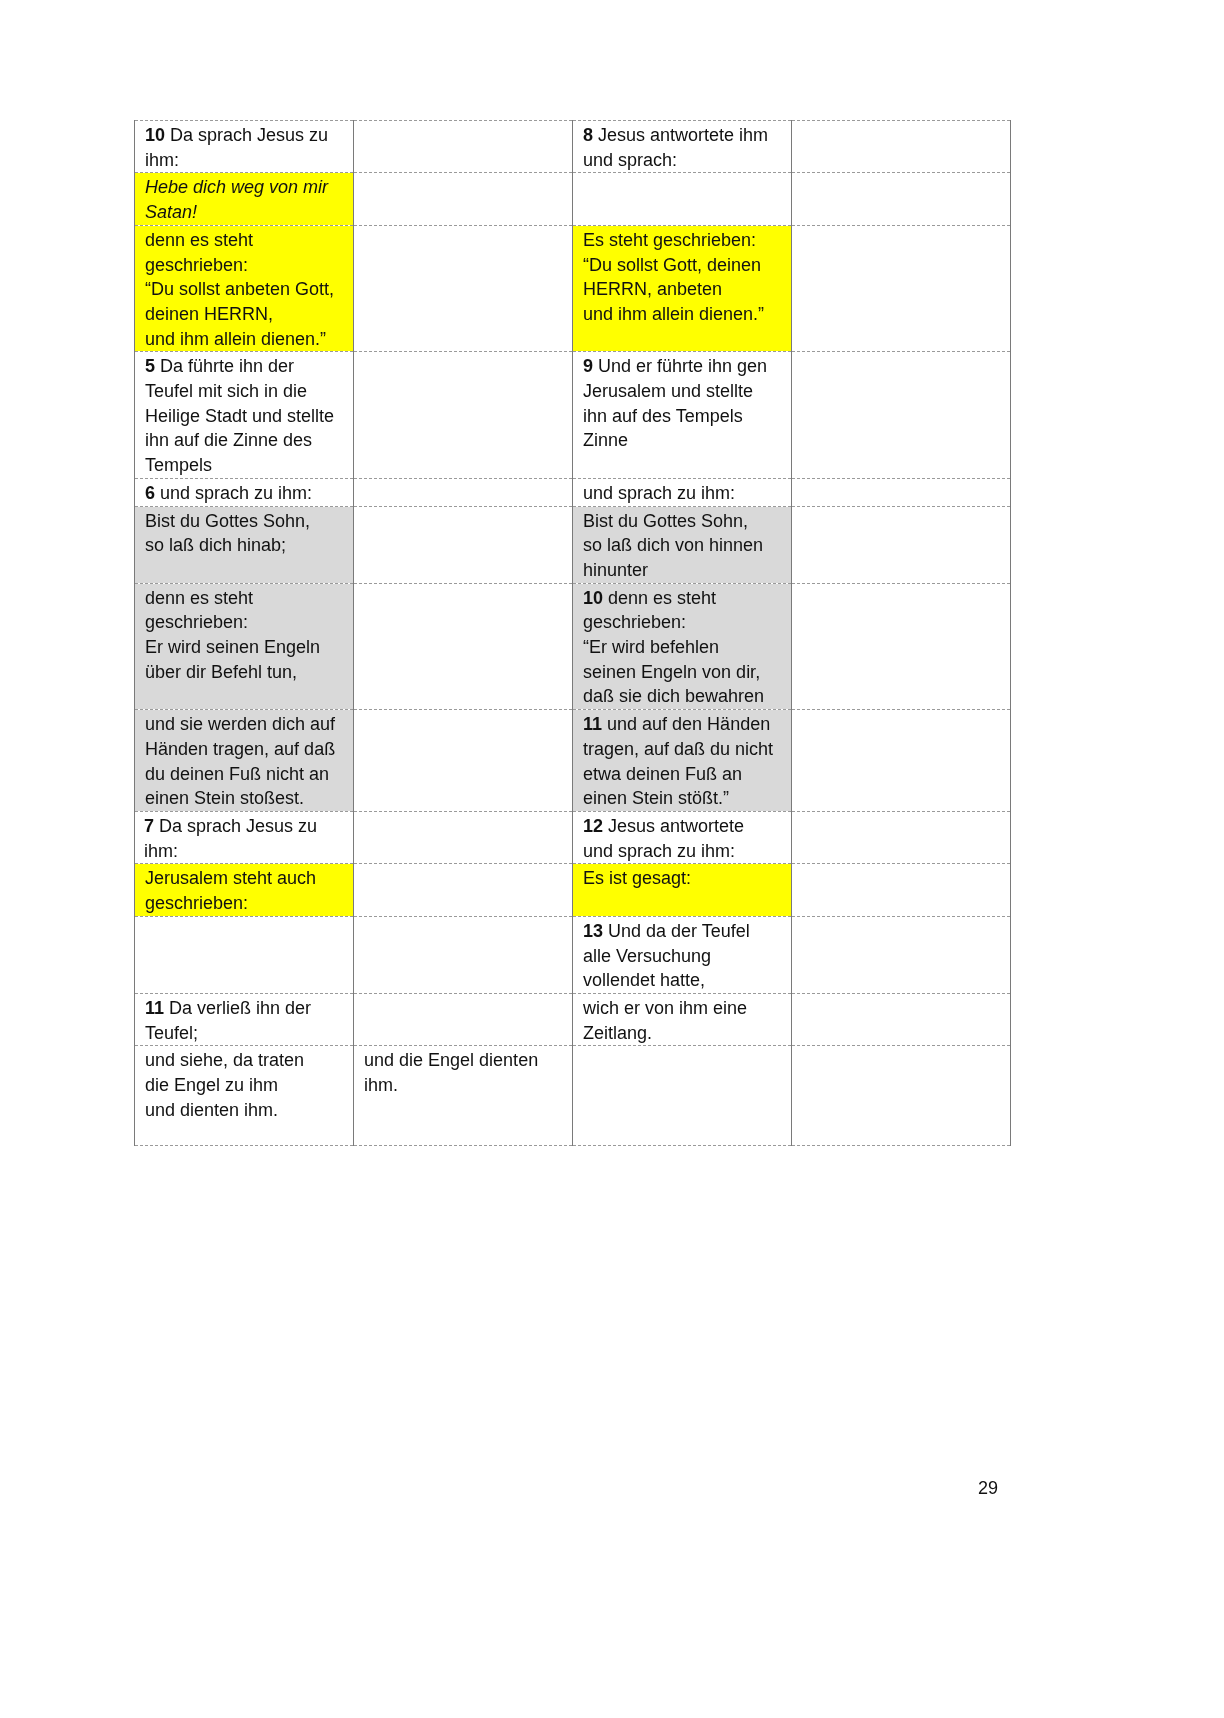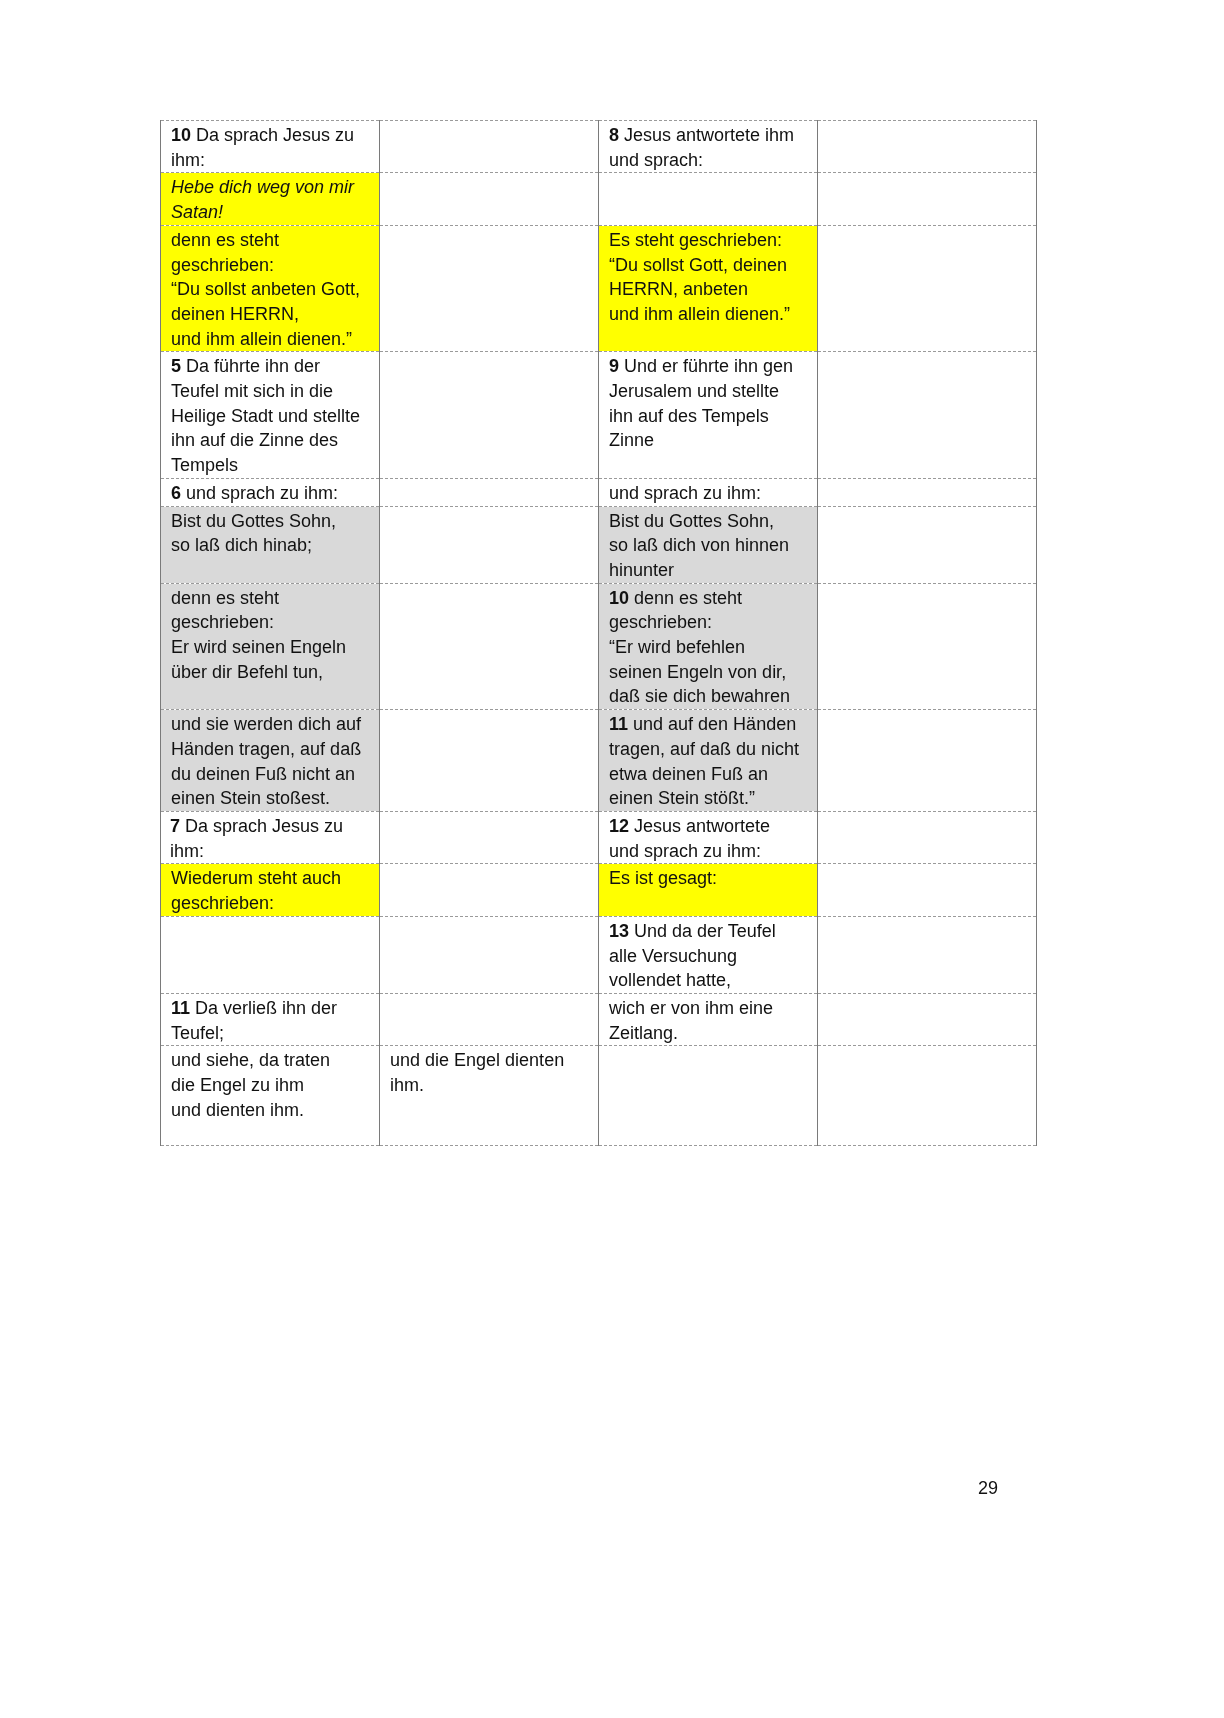--- a/index.html
+++ b/index.html
@@ -2,21 +2,20 @@
 <html><head>
 <meta charset="utf-8">
 <style>
   html, body { margin: 0; padding: 0; background: #ffffff; }
   body { width: 1224px; height: 1718px; position: relative; font-family: "Liberation Sans", "DejaVu Sans", sans-serif; color: #111; }
   .page { position: absolute; left: 0; top: 0; width: 1224px; height: 1718px; background: #fff; }
   table.syn {
     position: absolute; left: 134px; top: 120px;
     border-collapse: collapse; table-layout: fixed;
     width: 876px;
-    margin-left: 26px;
   }
   table.syn col { width: 219px; }
   table.syn td {
     vertical-align: top;
     padding: 2px 10px 0 10px;
     font-size: 18px;
     line-height: 24.7px;
     border-left: 1px solid #7a7a7a;
     border-right: 1px solid #7a7a7a;
     border-top: 1px dashed #9a9a9a;
@@ -125,21 +124,21 @@
         </tr>
         <tr style="height: 48px;">
           <td style="height: 48px; padding-left: 9px;"><span class="vn">7</span><span> Da sprach Jesus zu
 ihm:</span></td>
           <td style="height: 48px;"><span class="vn"></span><span></span></td>
           <td style="height: 48px;"><span class="vn">12</span><span> Jesus antwortete
 und sprach zu ihm:</span></td>
           <td style="height: 48px;"><span class="vn"></span><span></span></td>
         </tr>
         <tr style="height: 50px;">
-          <td class="yellow" style="height: 50px;"><span class="vn"></span><span>Wiederum steht auch
+          <td class="yellow" style="height: 50px;"><span class="vn"></span><span>Jerusalem steht auch
 geschrieben:</span></td>
           <td style="height: 50px;"><span class="vn"></span><span></span></td>
           <td class="yellow" style="height: 50px;"><span class="vn"></span><span>Es ist gesagt:</span></td>
           <td style="height: 50px;"><span class="vn"></span><span></span></td>
         </tr>
         <tr style="height: 75px;">
           <td style="height: 75px;"><span class="vn"></span><span></span></td>
           <td style="height: 75px;"><span class="vn"></span><span></span></td>
           <td style="height: 75px;"><span class="vn">13</span><span> Und da der Teufel
 alle Versuchung

